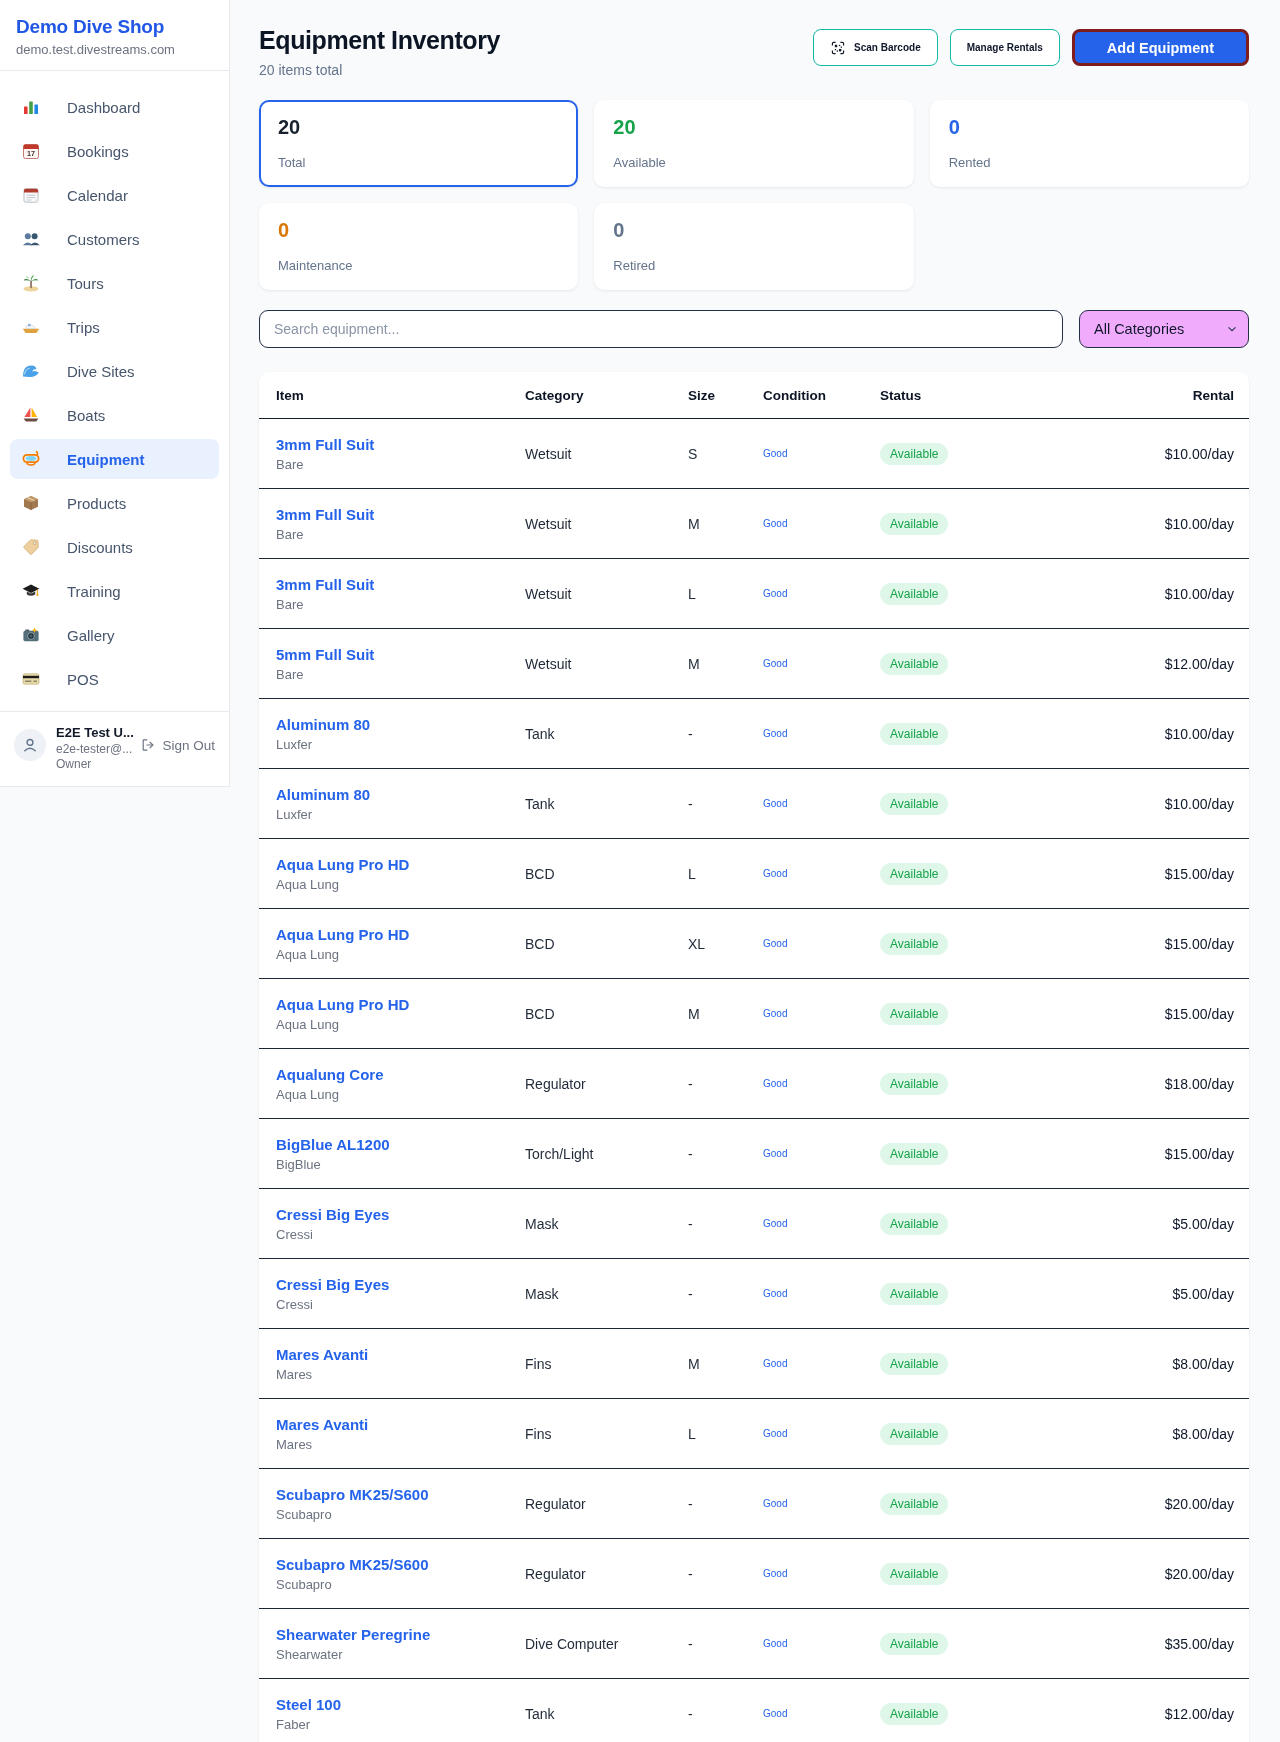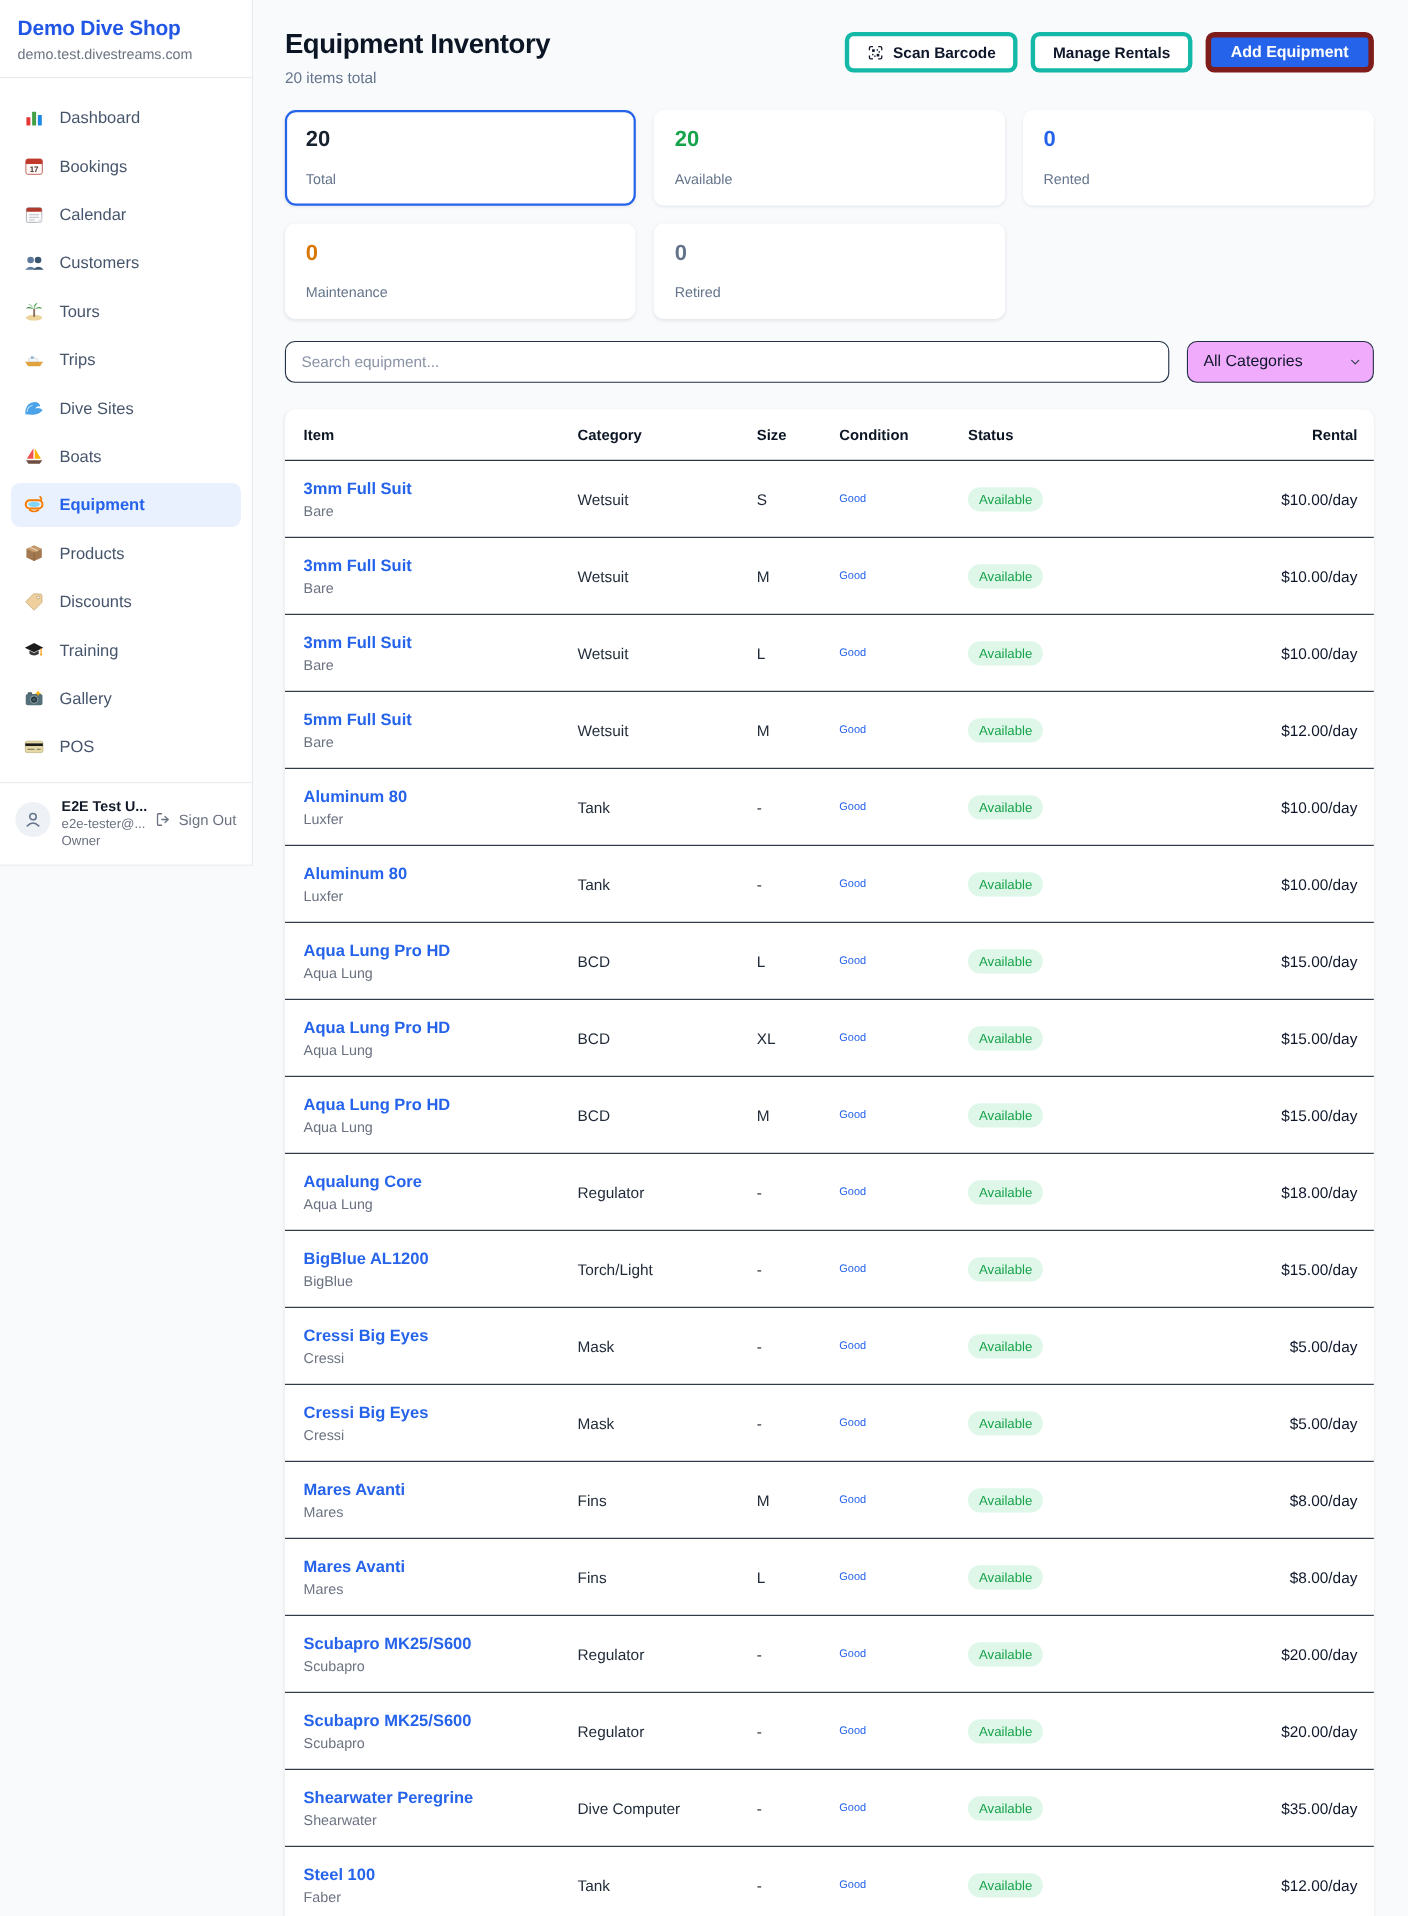--- a/index.html
+++ b/index.html
@@ -16,47 +16,47 @@
     position:absolute; top:0; left:0; width:230px;
     background:#ffffff;
     border-right:1px solid #e8eaee;
     border-bottom:1px solid #e8eaee;
   }
   .brand { padding:16px 16px 13px; }
   .brand-name { font-size:19px; font-weight:800; color:#2257e6; letter-spacing:-0.2px; }
   .brand-domain { font-size:13px; color:#6b7280; margin-top:4px; }
   .nav { padding:16px 10px 8px; border-top:1px solid #e8eaee; }
   .nav-item {
-    display:flex; align-items:center; gap:13px;
+    display:flex; align-items:center; gap:26px;
     height:40px; padding:0 11px; margin-bottom:4px;
     border-radius:8px; color:#46556b; font-size:15px; cursor:pointer;
   }
   .nav-item.active { background:#e9f1fe; color:#2563eb; font-weight:600; }
   .nav-icon { width:20px; height:20px; display:inline-flex; flex:none; }
   .nav-icon svg { width:20px; height:20px; }
   .user-sec { border-top:1px solid #e8eaee; padding:13px 14px 15px; display:flex; align-items:flex-start; gap:10px; }
   .avatar { width:32px; height:32px; border-radius:50%; background:#eef1f5; display:flex; align-items:center; justify-content:center; flex:none; margin-top:4px; }
   .user-info { flex:1; min-width:0; }
   .user-name { font-size:13px; font-weight:700; color:#111827; white-space:nowrap; }
   .user-email { font-size:12px; color:#6b7280; margin-top:2px; white-space:nowrap; }
   .user-role { font-size:12px; color:#6b7280; margin-top:1px; }
   .signout { display:flex; align-items:center; gap:6px; color:#6b7280; font-size:13.5px; margin-top:12px; cursor:pointer; white-space:nowrap;text-align:right; }
   
   .main { position:absolute; left:230px; top:0; width:1050px; padding:26px 31px 0 29px; }
   .page-header { display:flex; justify-content:space-between; align-items:flex-start; }
   .page-title { font-size:25px; font-weight:800; color:#0c1524; letter-spacing:-0.4px; }
   .page-sub { font-size:14px; color:#64748b; margin-top:7px; }
   .actions { display:flex; gap:12px; align-items:center; padding-top:3px; }
   .btn {
-    height:37px; border-radius:8px; font-size:14px; font-weight:600;
+    height:37px; border-radius:8px; font-size:10px; font-weight:600;
     display:inline-flex; align-items:center; gap:8px; padding:12px 16px;
-    background:#fff; border:4px solid #14b8a6; color:#0f172a; cursor:pointer;
+    background:#fff; border:1px solid #14b8a6; color:#0f172a; cursor:pointer;
     font-family:inherit;
   }
-  .btn-primary { background:#2563eb; border:5px solid #7f1d1d; color:#fff; padding:0 18px; font-size:14.5px;justify-content:flex-end; }
+  .btn-primary { background:#2563eb; border:3px solid #7f1d1d; color:#fff; padding:0 32px; font-size:14.5px;justify-content:flex-end; }
   .btn svg { width:16px; height:16px; }
   
   .stats { display:grid; grid-template-columns:repeat(3,1fr); gap:16px; margin-top:22px; }
   .stat-card { background:#fff; border-radius:10px; padding:14px 17px 15px; box-shadow:0 1px 3px rgba(16,24,40,.08); border:2px solid transparent; cursor:pointer; }
   .stat-card.active { border-color:#2563eb; }
   .stat-value { font-size:20px; font-weight:800; color:#18222f; }
   .stat-label { font-size:13px; color:#64748b; margin-top:16px; }
   .tone-green .stat-value { color:#16a34a; }
   .tone-blue  .stat-value { color:#2563eb; }
   .tone-orange .stat-value { color:#d97706; }

